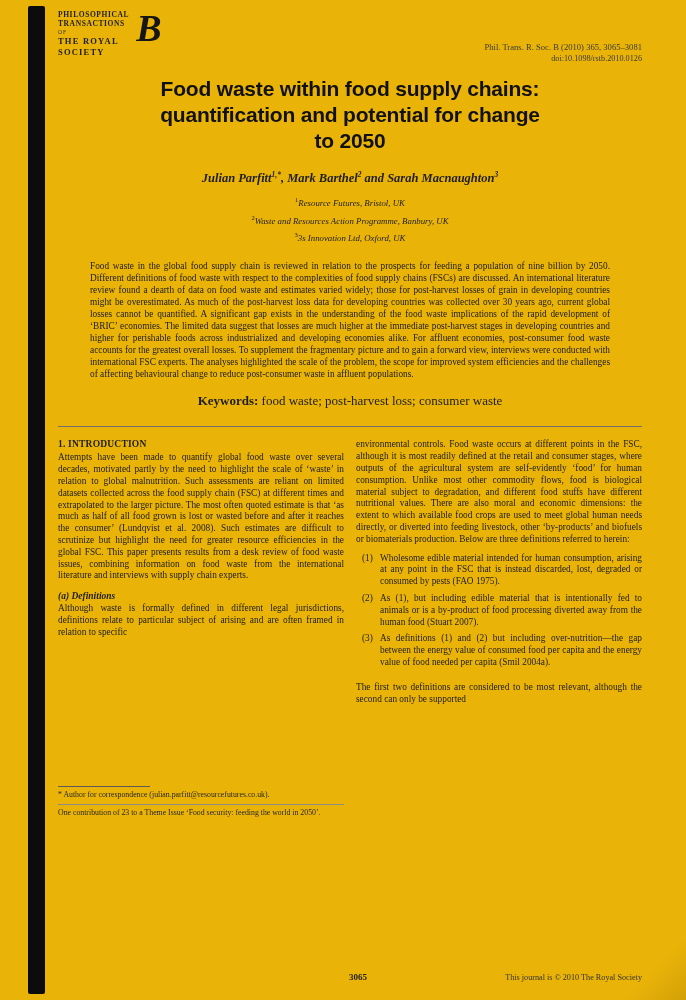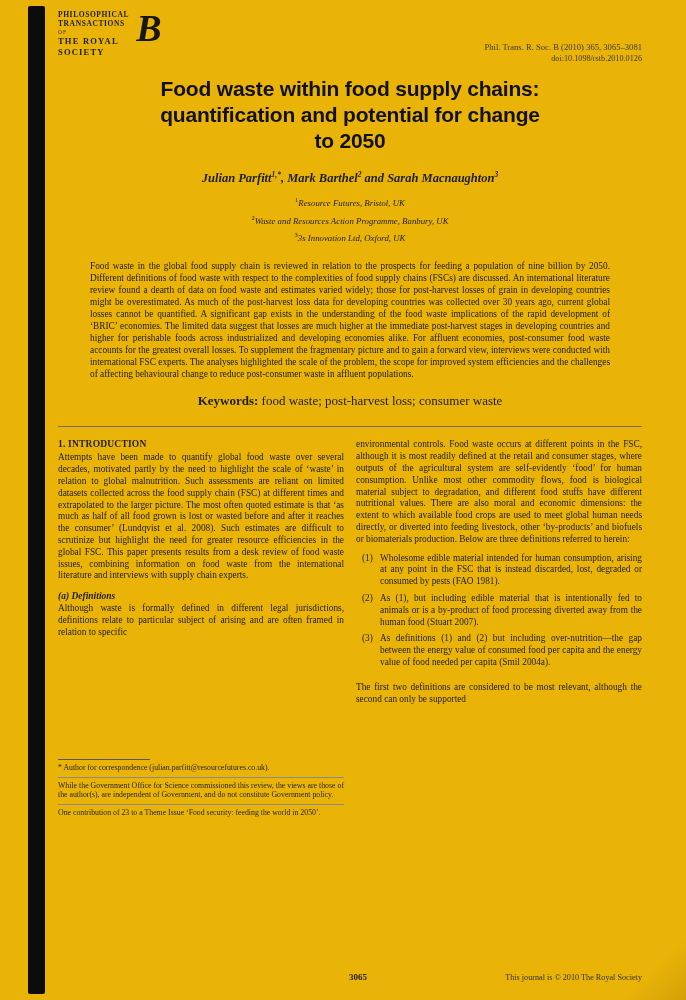--- a/index.html
+++ b/index.html
@@ -134,31 +134,30 @@
 
     <div class="col">
       <div class="section-heading">1. INTRODUCTION</div>
       <p class="body-para">Attempts have been made to quantify global food waste over several decades, motivated partly by the need to highlight the scale of ‘waste’ in relation to global malnutrition. Such assessments are reliant on limited datasets collected across the food supply chain (FSC) at different times and extrapolated to the larger picture. The most often quoted estimate is that ‘as much as half of all food grown is lost or wasted before and after it reaches the consumer’ (Lundqvist et al. 2008). Such estimates are difficult to scrutinize but highlight the need for greater resource efficiencies in the global FSC. This paper presents results from a desk review of food waste issues, combining information on food waste from the international literature and interviews with supply chain experts.</p>
       <div class="subsection-heading">(a) Definitions</div>
       <p class="body-para">Although waste is formally defined in different legal jurisdictions, definitions relate to particular subject of arising and are often framed in relation to specific</p>
 
       <div class="footnotes">
         <hr class="fn-rule-short">
         <p class="footnote">* Author for correspondence (julian.parfitt@resourcefutures.co.uk).</p>
-        <p class="footnote">While the Government Office for Science commissioned this review, the views are those of the author(s), are independent of Government, and do not constitute Government policy.</p>
         <p class="footnote">One contribution of 23 to a Theme Issue ‘Food security: feeding the world in 2050’.</p>
       </div>
     </div>
 
     <div class="col">
       <p class="body-para">environmental controls. Food waste occurs at different points in the FSC, although it is most readily defined at the retail and consumer stages, where outputs of the agricultural system are self-evidently ‘food’ for human consumption. Unlike most other commodity flows, food is biological material subject to degradation, and different food stuffs have different nutritional values. There are also moral and economic dimensions: the extent to which available food crops are used to meet global human needs directly, or diverted into feeding livestock, other ‘by-products’ and biofuels or biomaterials production. Below are three definitions referred to herein:</p>
       <div class="def-list">
         <div class="def-item">
           <span class="def-marker">(1)</span>
-          <span class="def-text">Wholesome edible material intended for human consumption, arising at any point in the FSC that is instead discarded, lost, degraded or consumed by pests (FAO 1981).</span>
+          <span class="def-text">Wholesome edible material intended for human consumption, arising at any point in the FSC that is instead discarded, lost, degraded or consumed by pests (FAO 1975).</span>
         </div>
         <div class="def-item">
           <span class="def-marker">(2)</span>
           <span class="def-text">As (1), but including edible material that is intentionally fed to animals or is a by-product of food processing diverted away from the human food (Stuart 2007).</span>
         </div>
         <div class="def-item">
           <span class="def-marker">(3)</span>
           <span class="def-text">As definitions (1) and (2) but including over-nutrition—the gap between the energy value of consumed food per capita and the energy value of food needed per capita (Smil 2004a).</span>
         </div>
       </div>

